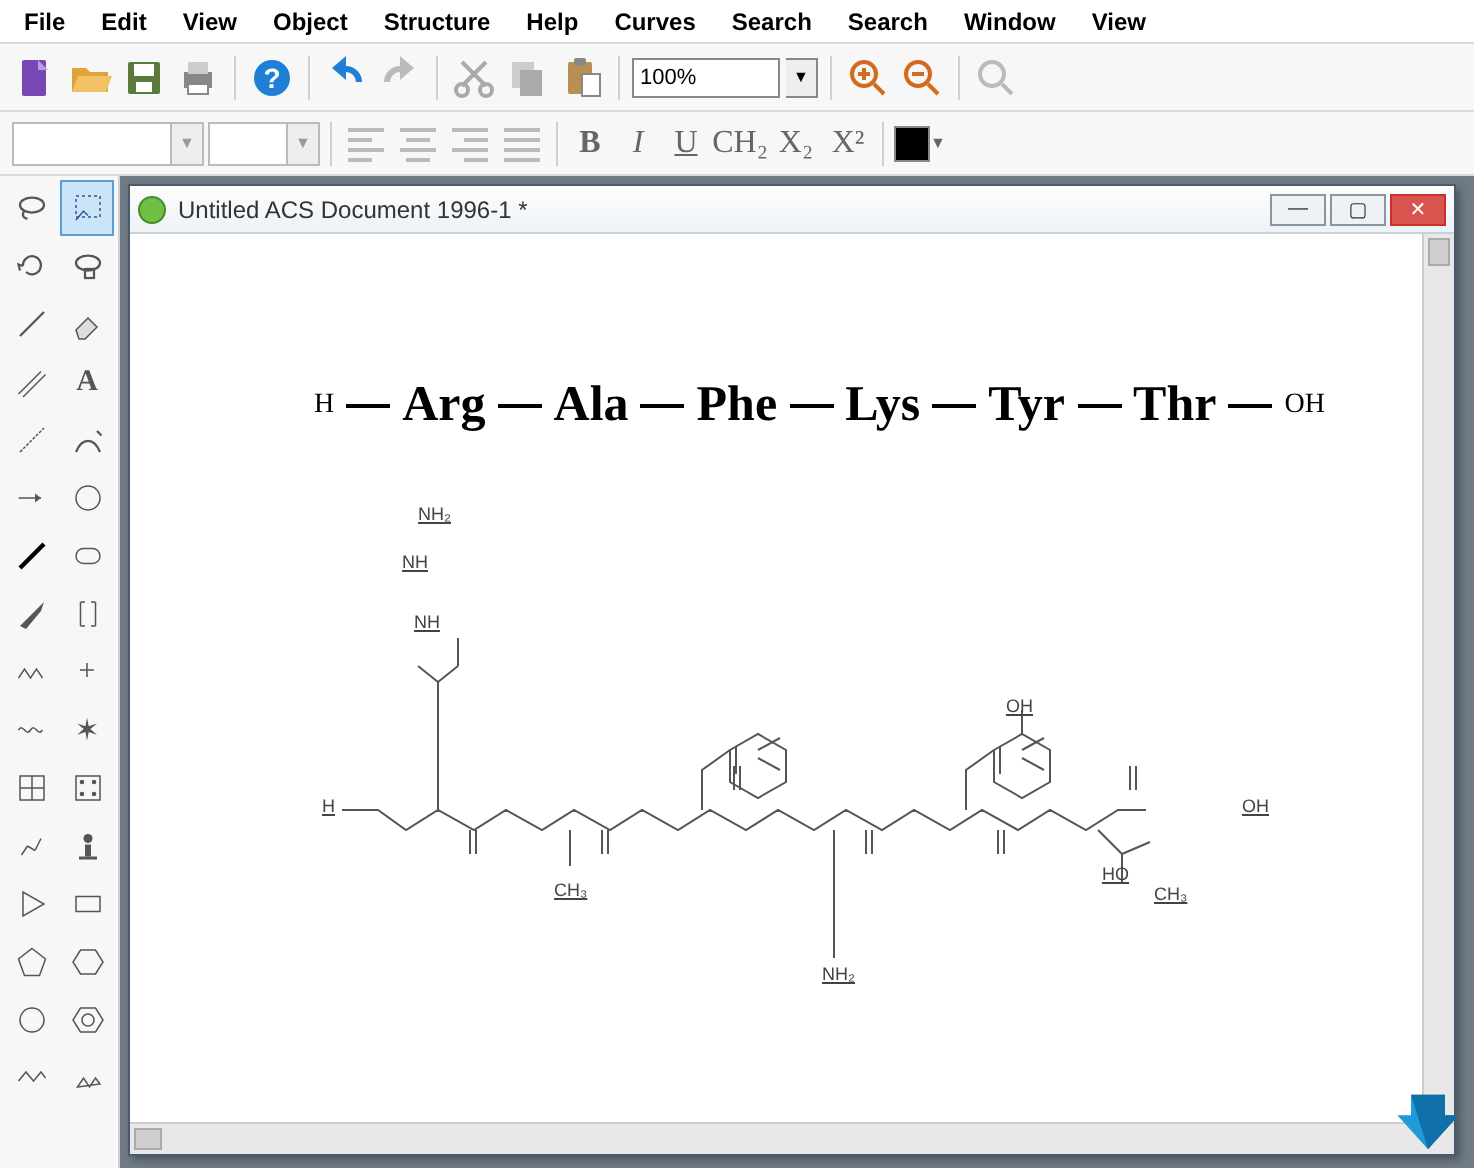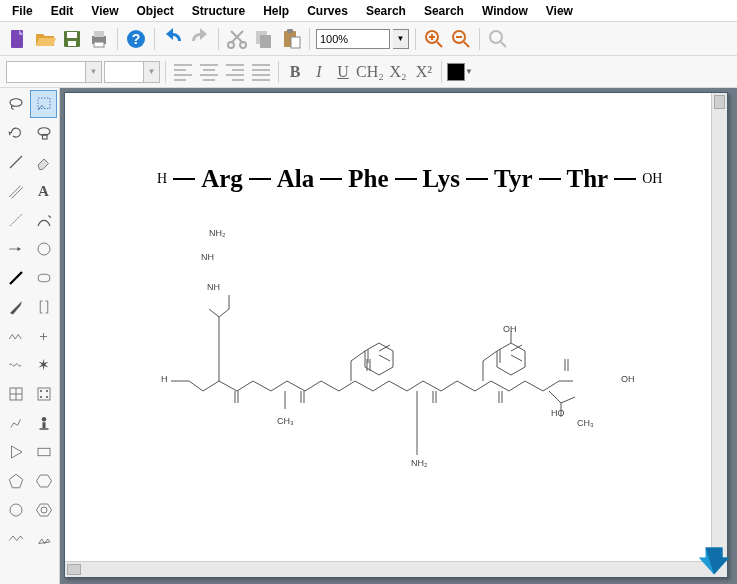--- a/index.html
+++ b/index.html
@@ -49,21 +49,21 @@
   .thumb { position:absolute; background:#cfcfcf; border:1px solid #aaa; }
 
   
   .seq { position:absolute; top:72px; left:92px; right:40px; display:flex; align-items:center; gap:6px; font-family:"Times New Roman", serif; }
   .seq .aa { font-size:25px; font-weight:bold; }
   .seq .link { display:inline-block; width:22px; height:2px; background:#000; }
   .seq .term { font-size:14px; font-weight:normal; }
 
   
   .chem-svg { position:absolute; top:138px; left:88px; }
-  .chem-lbl { position:absolute; font:9px/1 Arial; color:#444; }
+  .chem-lbl { position:absolute; font:9px/1 Arial; color:#444;text-decoration:underline; }
 
   
   .wm { position:absolute; right:6px; bottom:6px; display:flex; align-items:center; gap:6px; pointer-events:none; }
   .wm span.ch { font-size:26px; font-weight:bold; letter-spacing:2px; }
   .wm span.ch.b { color:#1f6fc1; }
   .wm span.ch.o { color:#f08c1a; }
   .wm .sub { position:absolute; right:10px; bottom:-2px; font-size:11px; color:#1f6fc1; letter-spacing:1px; }
   .wm-arrow { width:34px; height:34px; }
 </style>
 </head>
@@ -387,20 +387,29 @@
       </div>
     <div class="tool">
         <svg viewBox="0 0 24 24" stroke="#555" fill="none">
           <path d="M5 18l4-6 4 6 4-6 3 4-15 2z"></path>
         </svg>
       </div>
   </div>
 
   <div class="mdi">
     <div class="docwin">
+      <div class="titlebar">
+        <div class="doc-icon"></div>
+        <div class="title">Untitled ACS Document 1996-1 *</div>
+        <div class="win-btns">
+          <div class="wbtn">—</div>
+          <div class="wbtn">▢</div>
+          <div class="wbtn close">✕</div>
+        </div>
+      </div>
       <div class="canvas-wrap">
         <div class="canvas">
 
           <div class="seq">
             <span class="term">H</span>
             <span class="link"></span>
             <span class="aa">Arg</span>
             <span class="link"></span>
             <span class="aa">Ala</span>
             <span class="link"></span>

